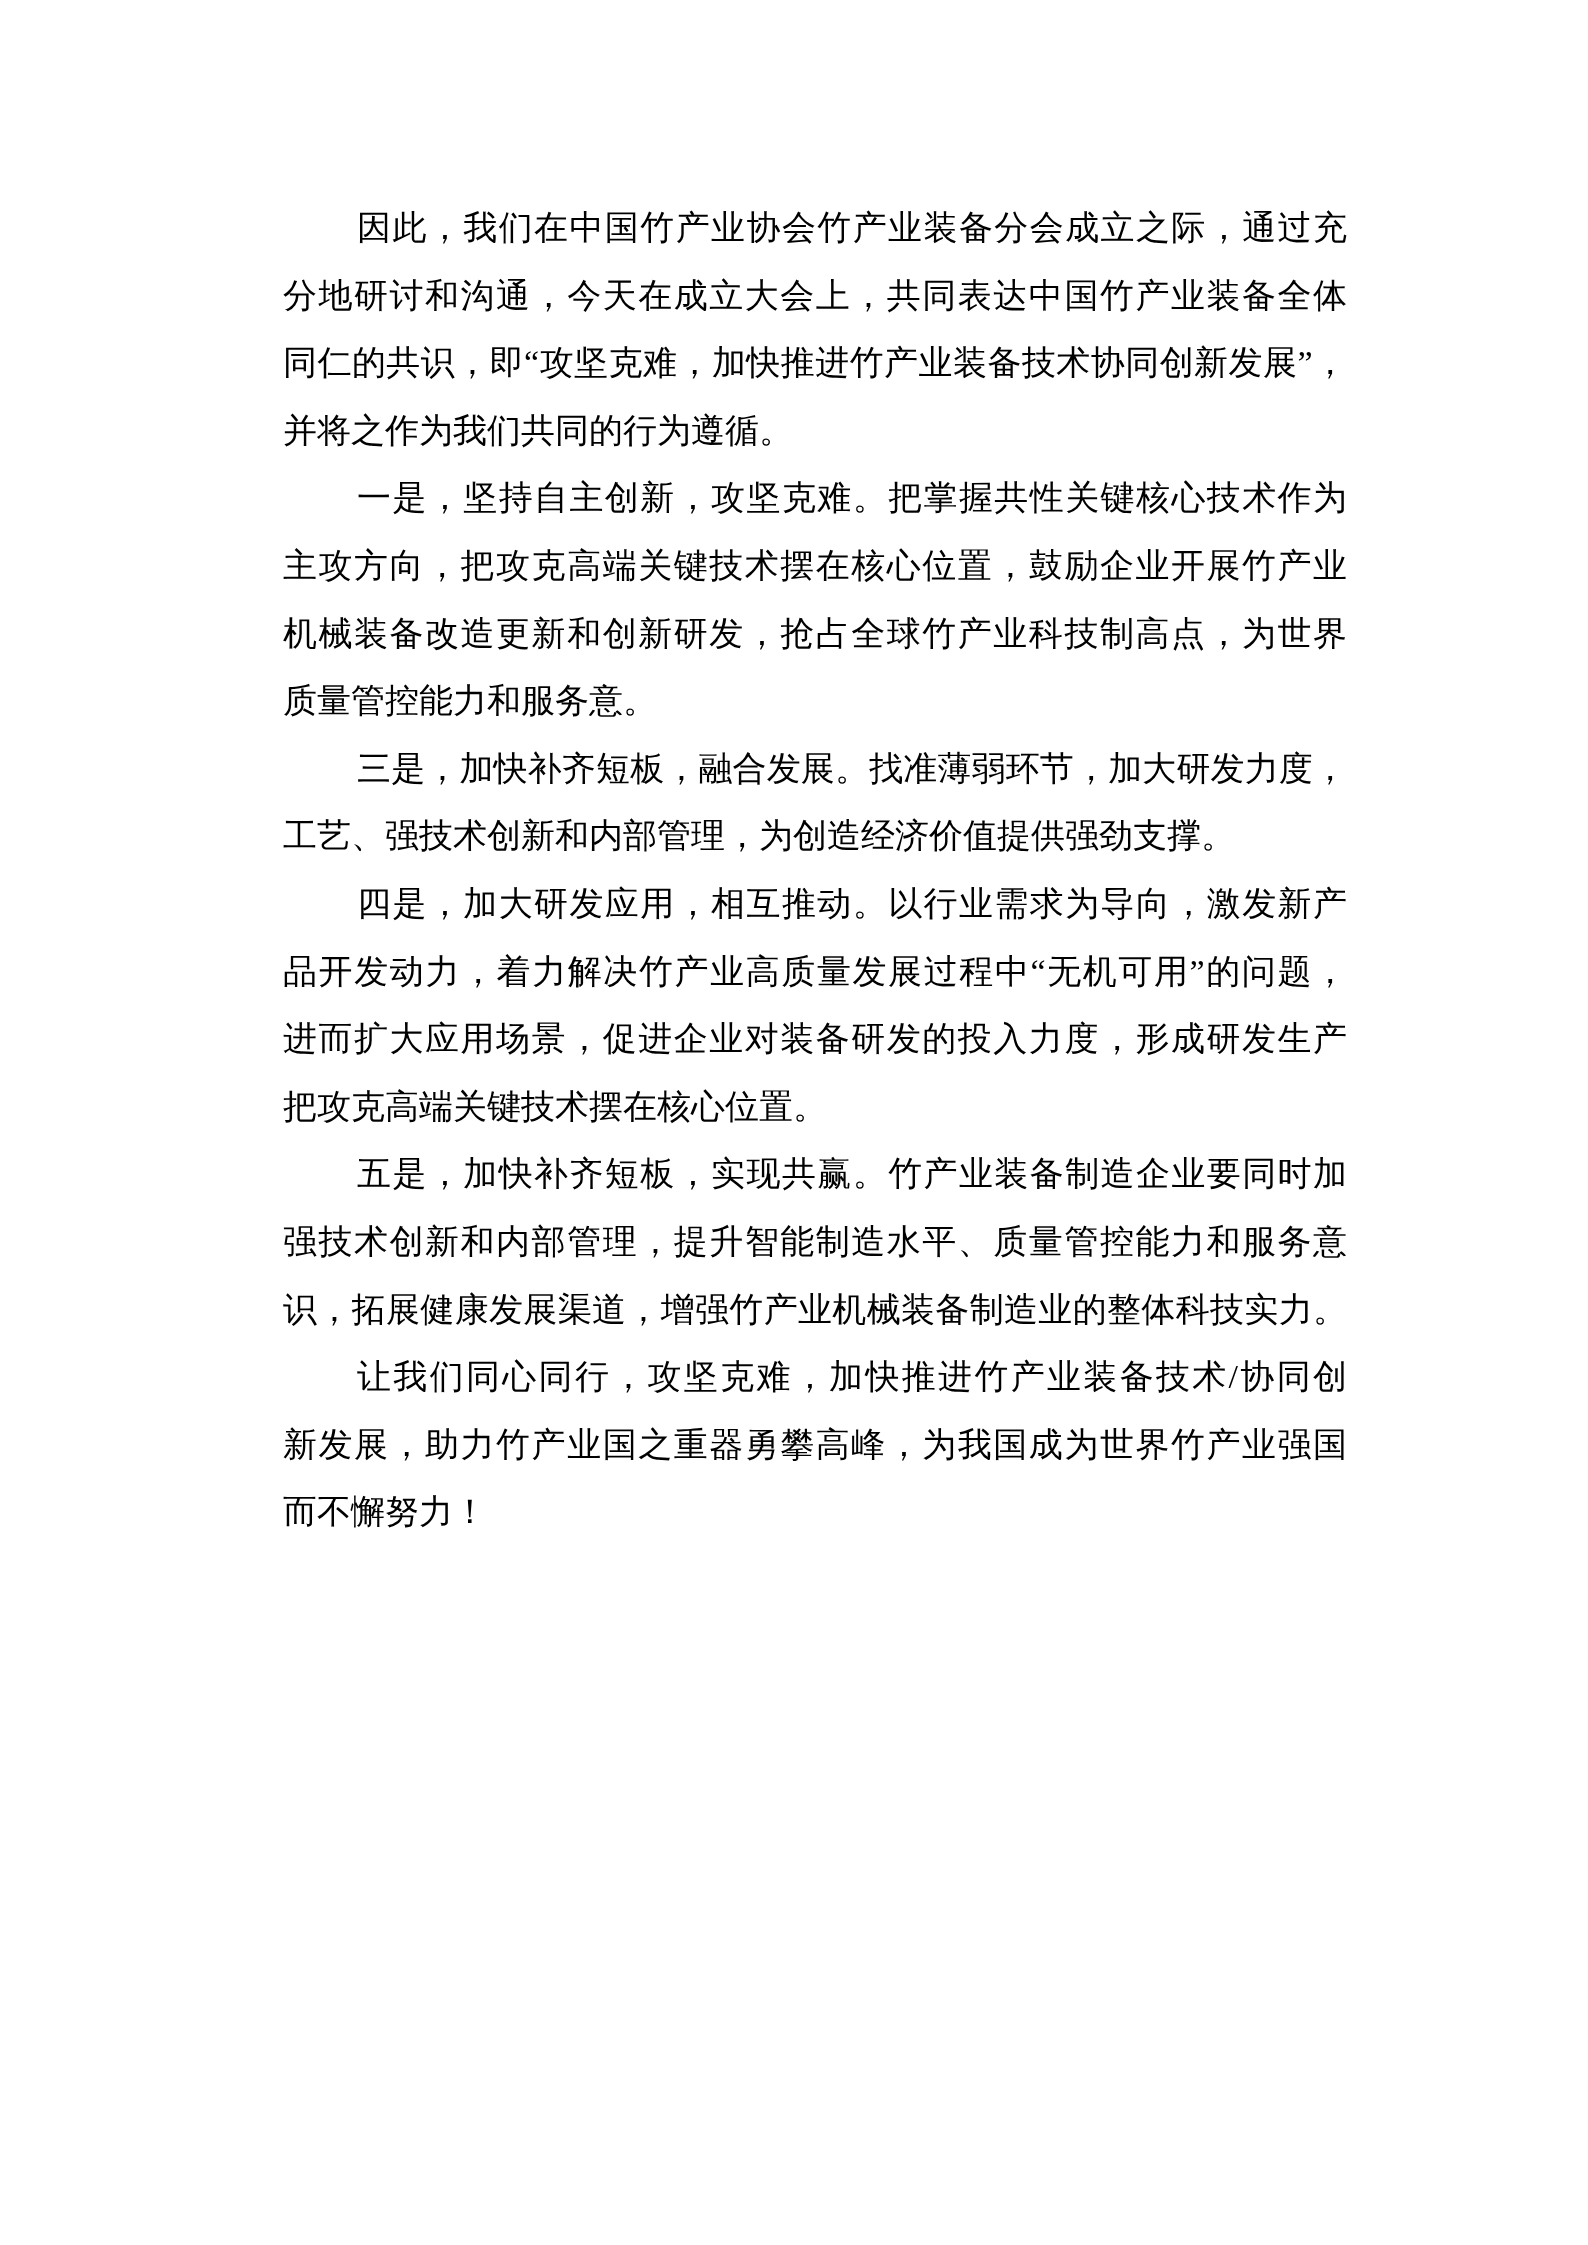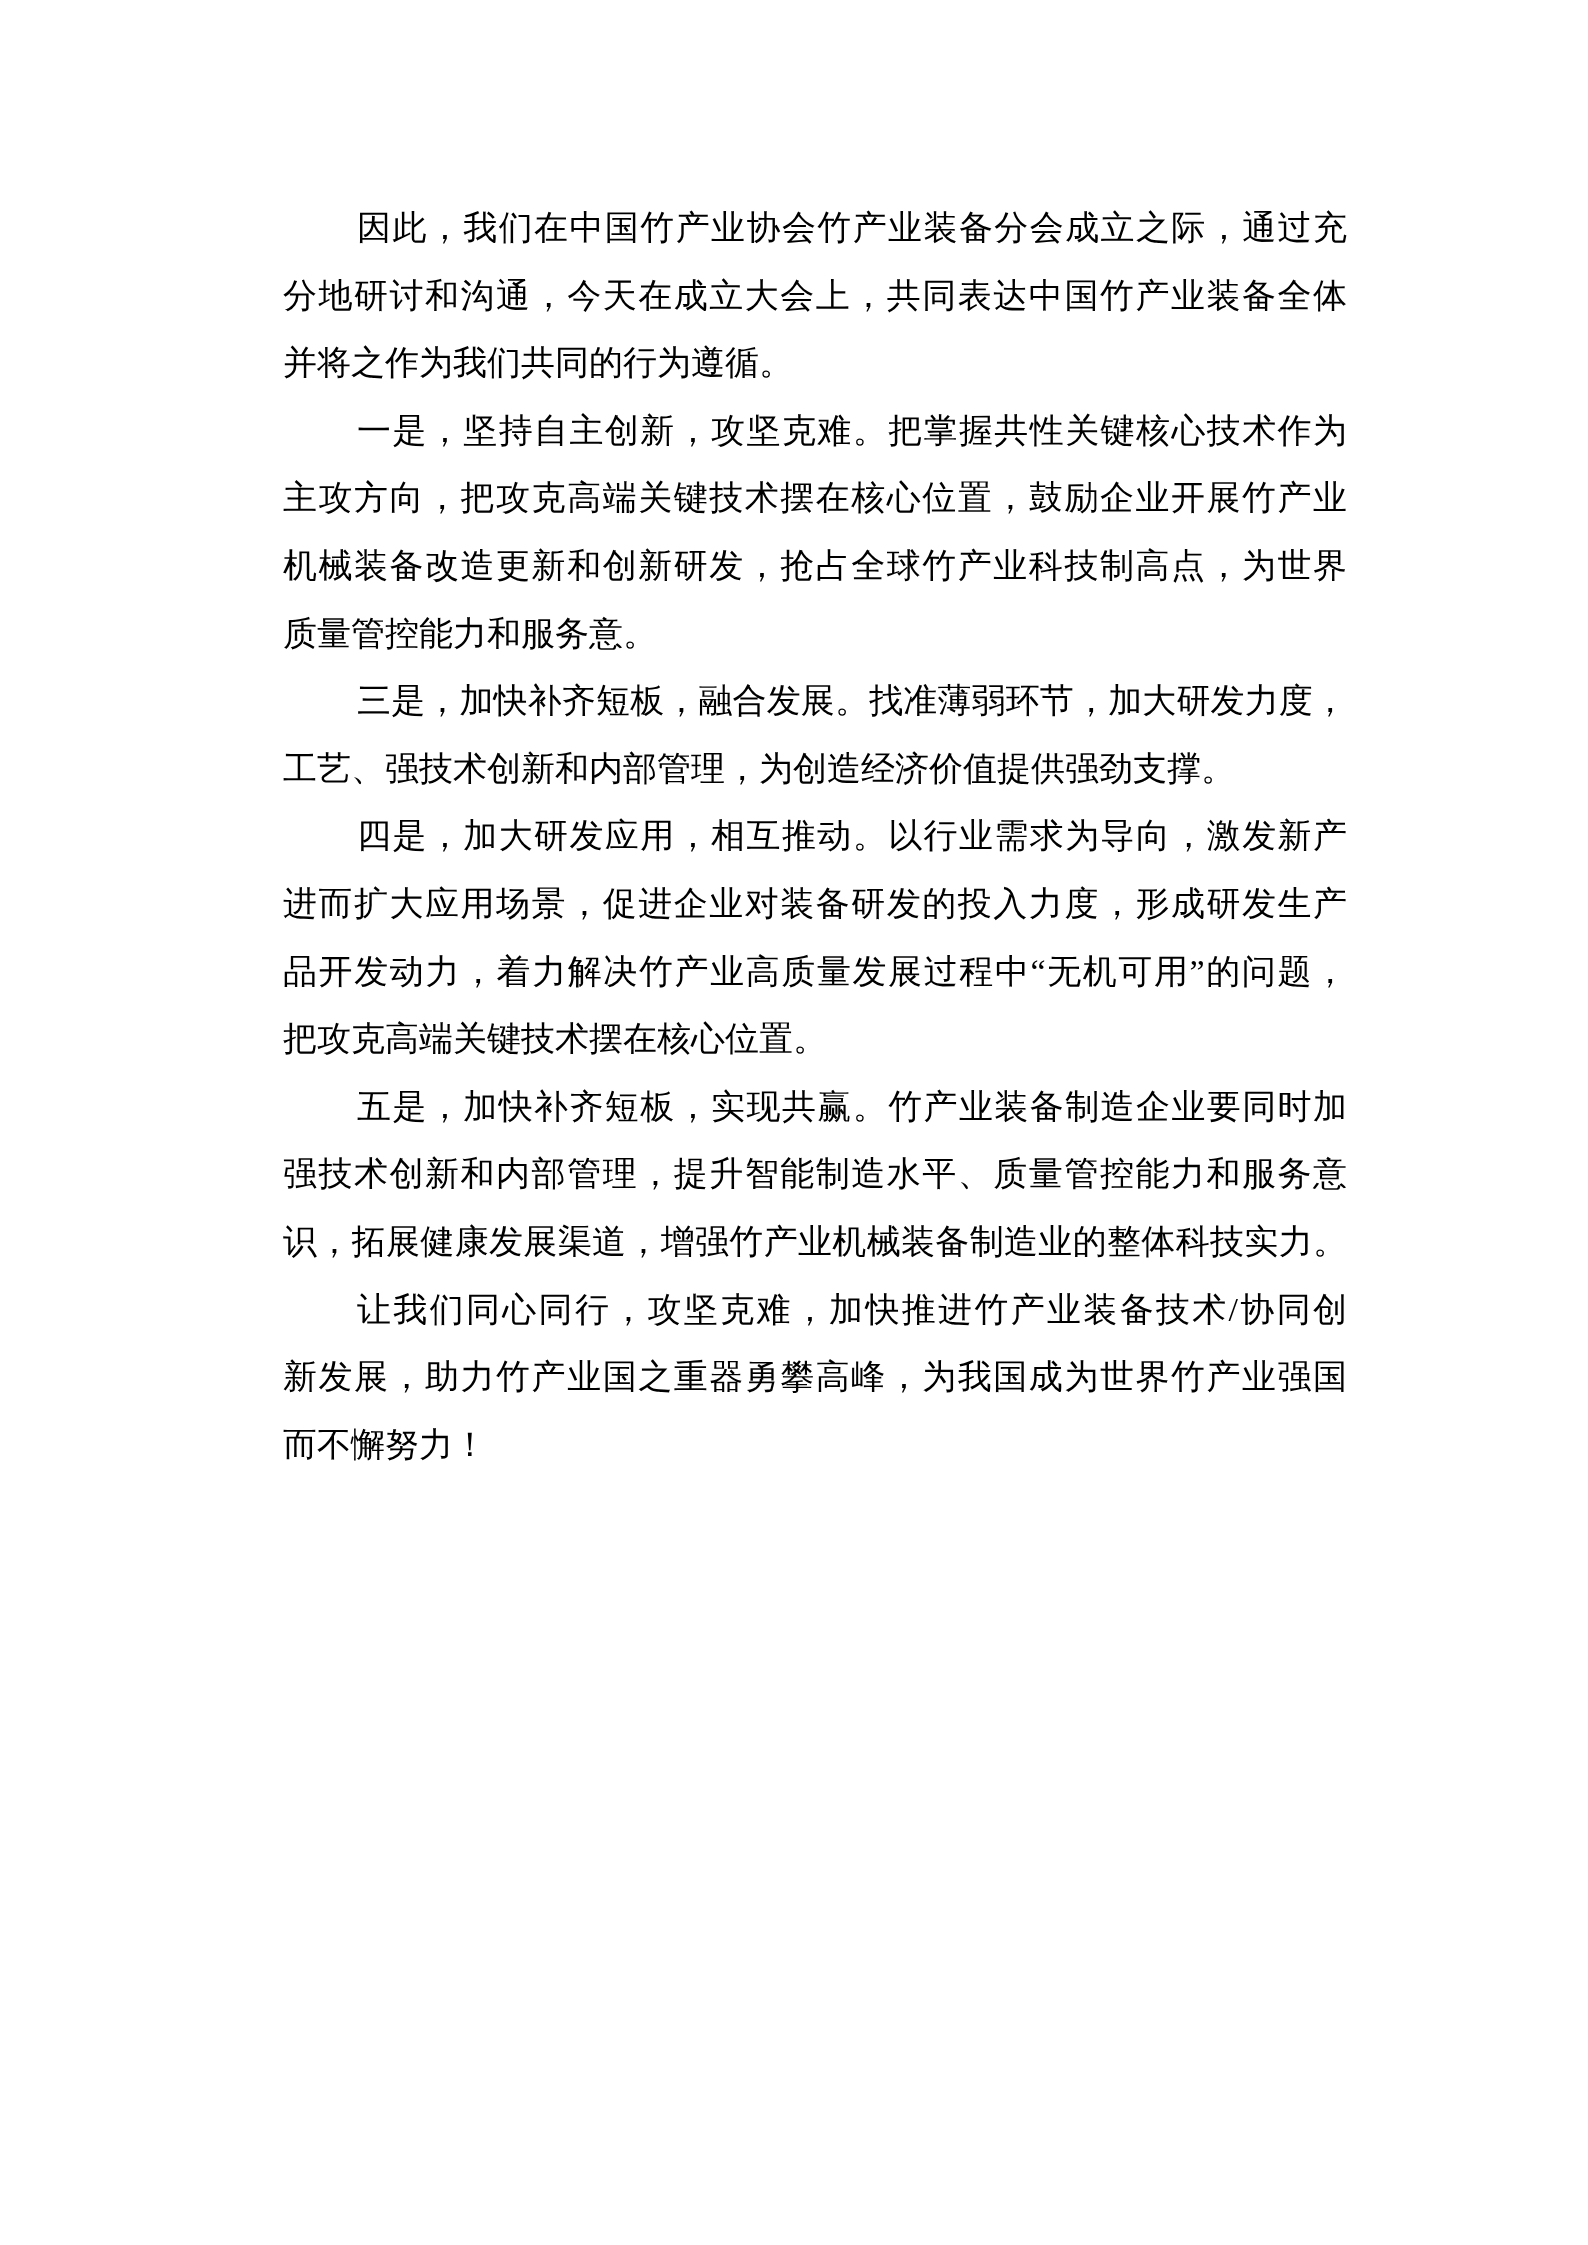--- a/index.html
+++ b/index.html
@@ -51,36 +51,37 @@
   }
 </style>
 </head>
 <body>
 
 <div class="page">
   <div class="text-block" id="text-block">
       <div class="paragraph">
         <div class="line indent j"><span class="run">因此，我们在中国竹产业协会竹产业装备分会成立之际，通过充</span></div>
         <div class="line j"><span class="run">分地研讨和沟通，今天在成立大会上，共同表达中国竹产业装备全体</span></div>
+        <div class="line j"><span class="run">同仁的共识，即“攻坚克难，加快推进竹产业装备技术协同创新发展”，</span></div>
         <div class="line"><span class="run">并将之作为我们共同的行为遵循。</span></div>
       </div>
       <div class="paragraph">
         <div class="line indent j"><span class="run run-bold">一是，坚持自主创新，攻坚克难。</span><span class="run">把掌握共性关键核心技术作为</span></div>
         <div class="line j"><span class="run">主攻方向，把攻克高端关键技术摆在核心位置，鼓励企业开展竹产业</span></div>
         <div class="line j"><span class="run">机械装备改造更新和创新研发，抢占全球竹产业科技制高点，为世界</span></div>
         <div class="line"><span class="run">质量管控能力和服务意。</span></div>
       </div>
       <div class="paragraph">
         <div class="line indent j"><span class="run run-bold">三是，加快补齐短板，融合发展。</span><span class="run">找准薄弱环节，加大研发力度，</span></div>
         <div class="line"><span class="run">工艺、强技术创新和内部管理，为创造经济价值提供强劲支撑。</span></div>
       </div>
       <div class="paragraph">
         <div class="line indent j"><span class="run run-bold">四是，加大研发应用，相互推动。</span><span class="run">以行业需求为导向，激发新产</span></div>
+        <div class="line j"><span class="run">品开发动力，着力解决竹产业高质量发展过程中“无机可用”的问题，</span></div>
         <div class="line j"><span class="run">进而扩大应用场景，促进企业对装备研发的投入力度，形成研发生产</span></div>
-        <div class="line j"><span class="run">品开发动力，着力解决竹产业高质量发展过程中“无机可用”的问题，</span></div>
         <div class="line"><span class="run">把攻克高端关键技术摆在核心位置。</span></div>
       </div>
       <div class="paragraph">
         <div class="line indent j"><span class="run run-bold">五是，加快补齐短板，实现共赢。</span><span class="run">竹产业装备制造企业要同时加</span></div>
         <div class="line j"><span class="run">强技术创新和内部管理，提升智能制造水平、质量管控能力和服务意</span></div>
         <div class="line j"><span class="run">识，拓展健康发展渠道，增强竹产业机械装备制造业的整体科技实力。</span></div>
       </div>
       <div class="paragraph">
         <div class="line indent j"><span class="run">让我们同心同行，攻坚克难，加快推进竹产业装备技术/协同创</span></div>
         <div class="line j"><span class="run">新发展，助力竹产业国之重器勇攀高峰，为我国成为世界竹产业强国</span></div>

